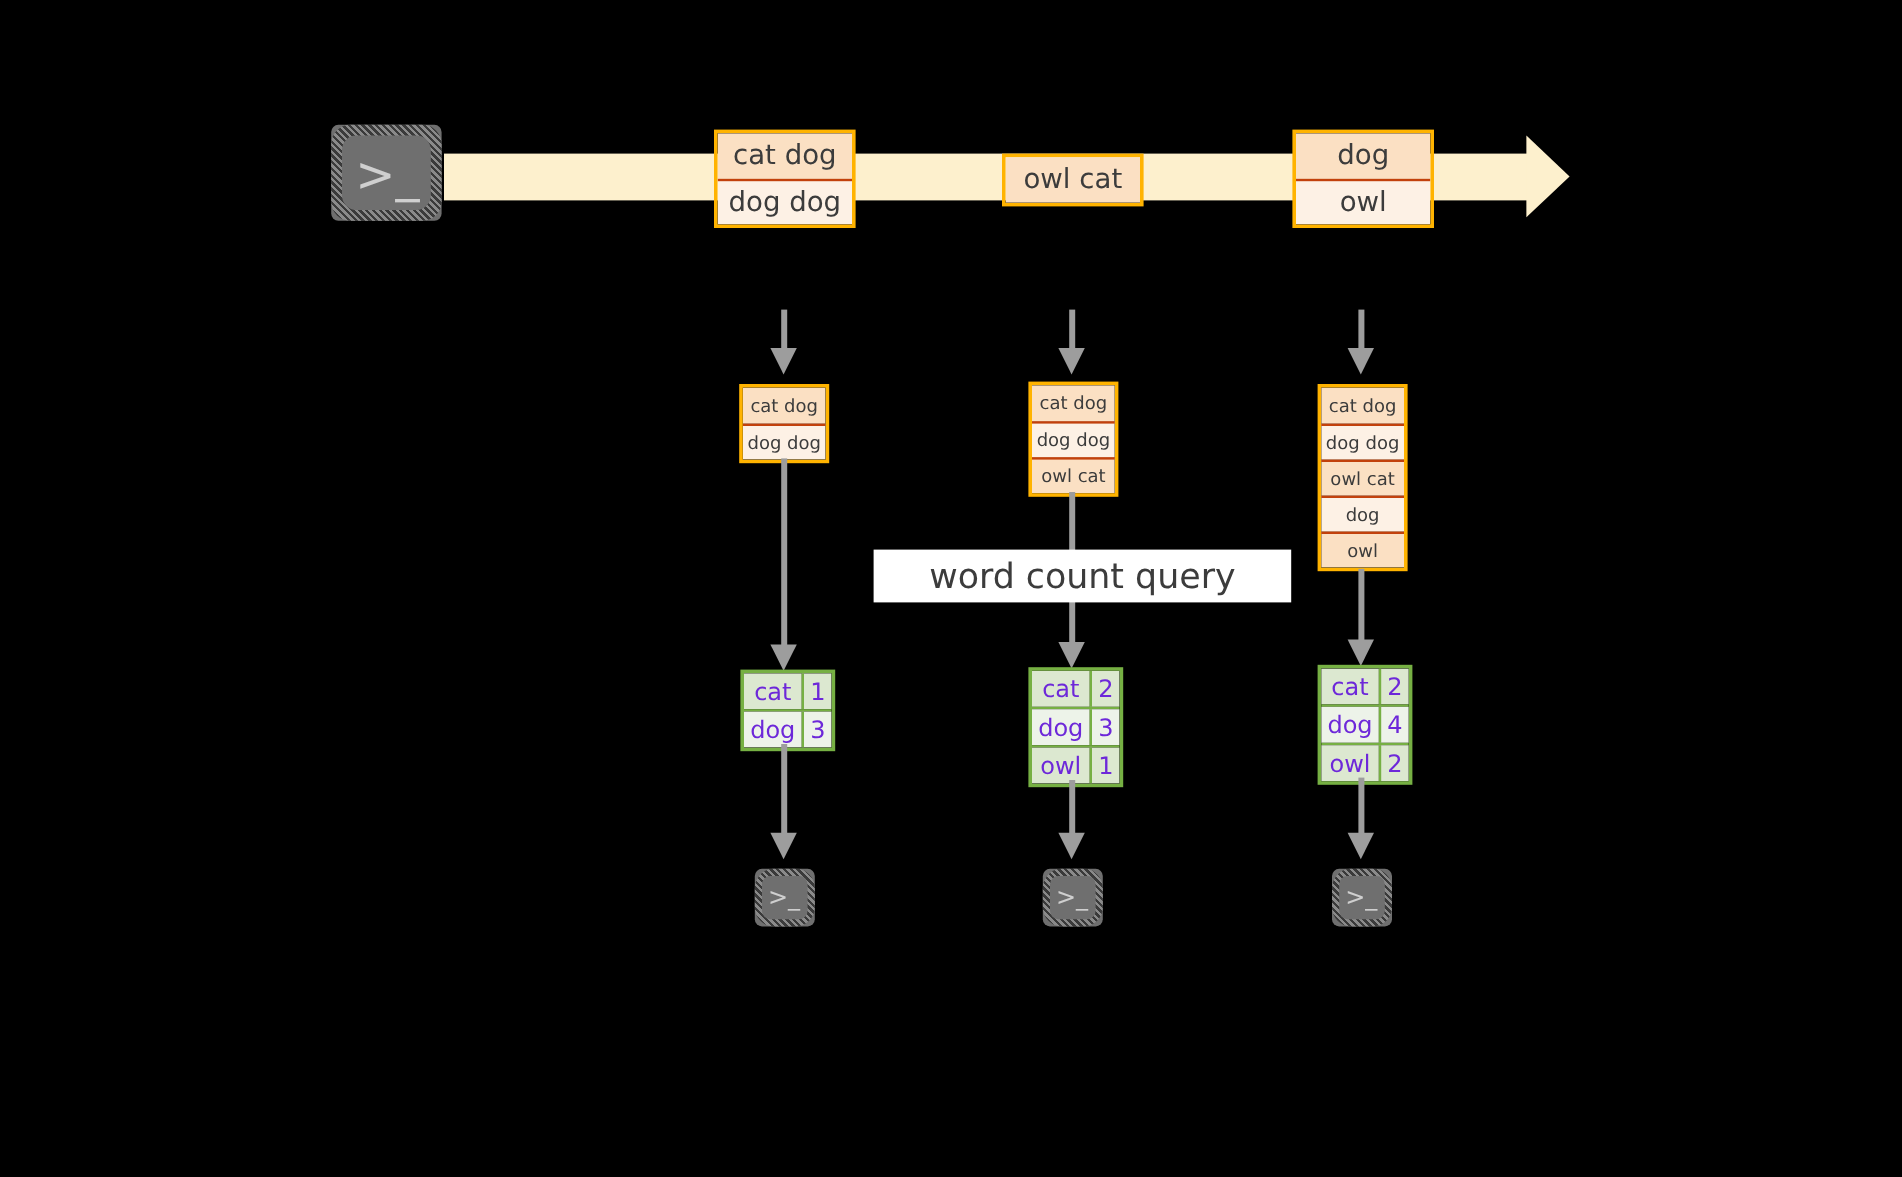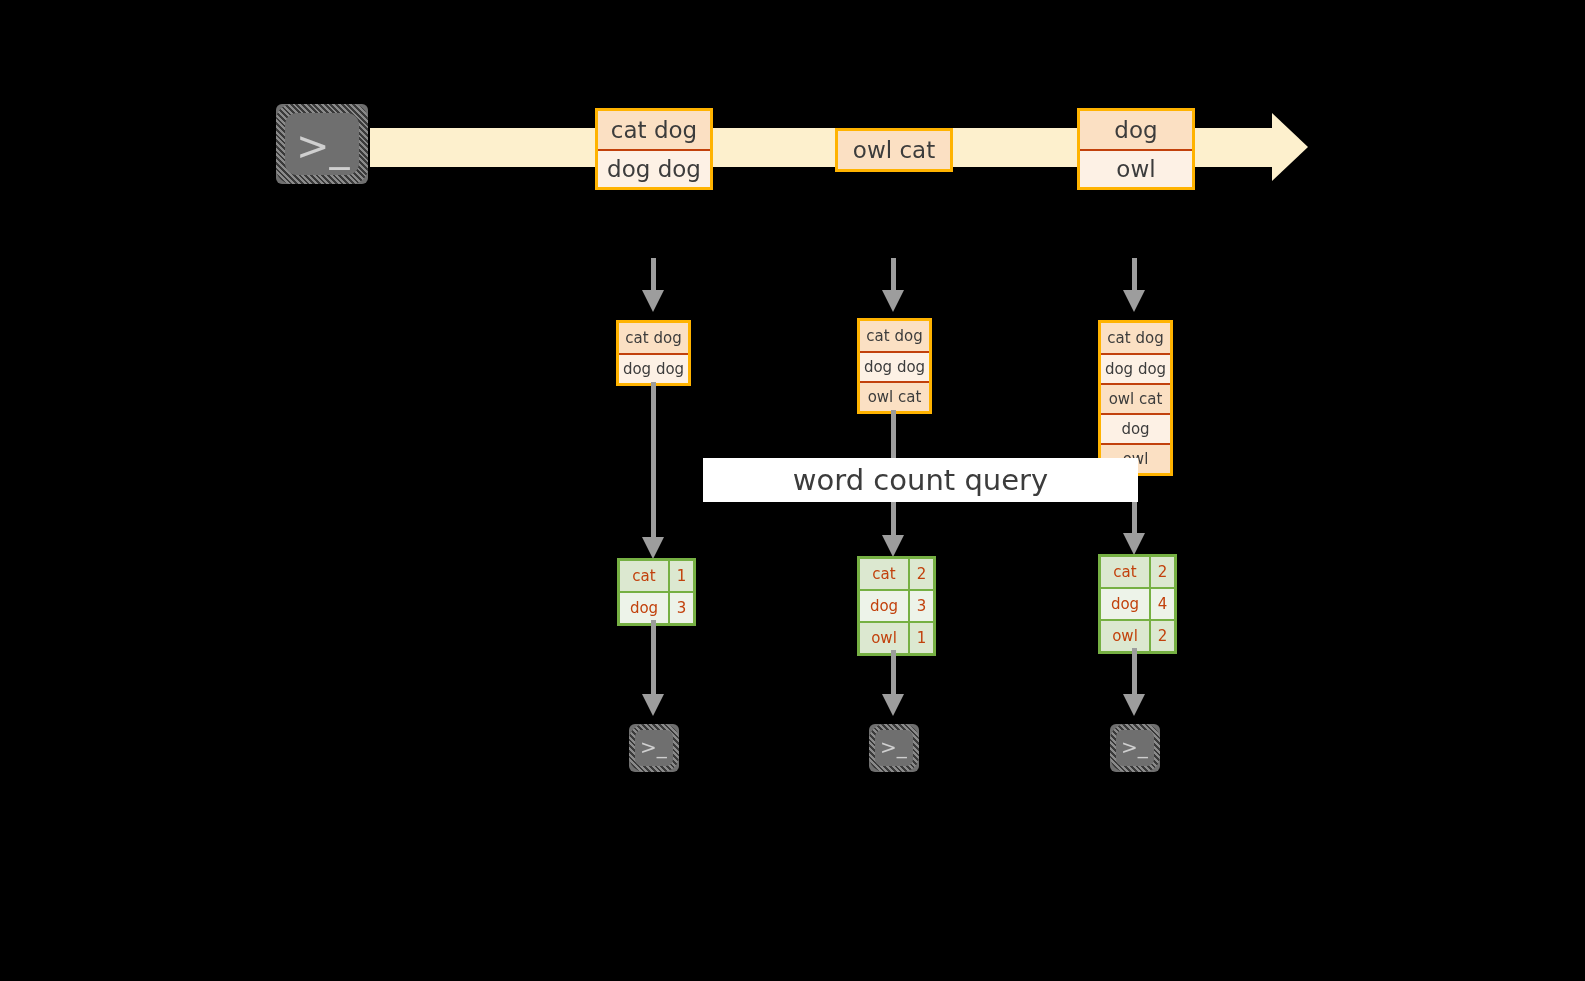--- a/index.html
+++ b/index.html
@@ -105,22 +105,22 @@
     display: flex;
     height: 30px;
   }
   .tbl .row + .row { border-top: 2px solid #76b043; }
   .tbl .row .k,
   .tbl .row .v {
     box-sizing: border-box;
     display: flex;
     align-items: center;
     justify-content: center;
-    font-size: 15px;
-    color: #c2410c;
+    font-size: 20px;
+    color: #6d28d9;
     white-space: nowrap;
   }
   .tbl .row .k { width: 48px; }
   .tbl .row .v { width: 25px; border-left: 2px solid #76b043; }
   .tbl .row.dark  .k, .tbl .row.dark  .v { background: #dce8d0; }
   .tbl .row.light .k, .tbl .row.light .v { background: #edf3e9; }
 
   
   .vline {
     position: absolute;
@@ -275,17 +275,17 @@
 
   <div class="vline" style="left:1132px; top:648px; height:50px;"></div>
   <div class="vhead" style="left:1123px; top:694px;"></div>
 
   <div class="term term-small" style="left:1100px; top:714px; width:70px; height:68px;">
     <div class="term-hatch"></div>
     <div class="term-face"></div>
     <div class="term-glyph">&gt;_</div>
   </div>
 
-  <div class="banner" style="left:703px; top:458px; width:435px; height:44px;">
+  <div class="banner" style="left:728px; top:458px; width:348px; height:44px;">
     <span>word count query</span>
   </div>
 
 </div>
 
 </body></html>

